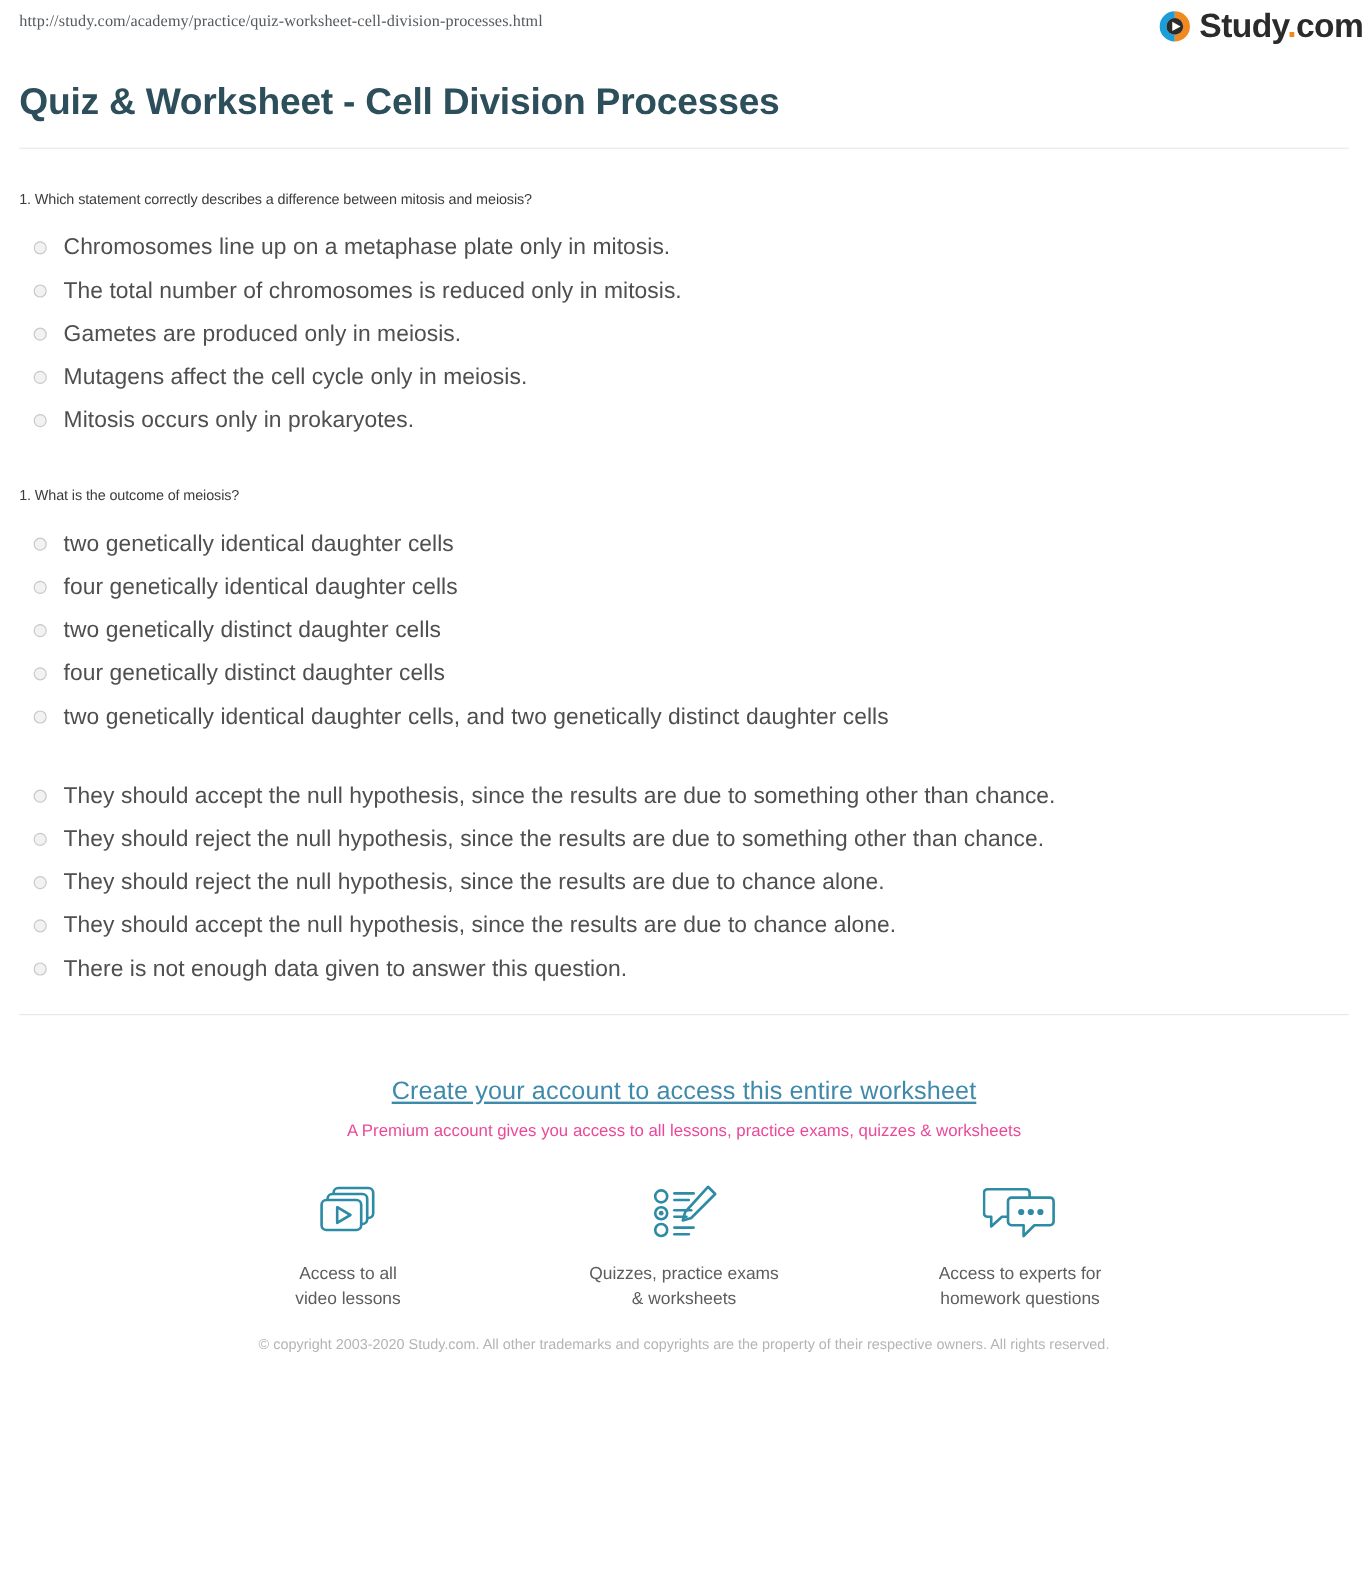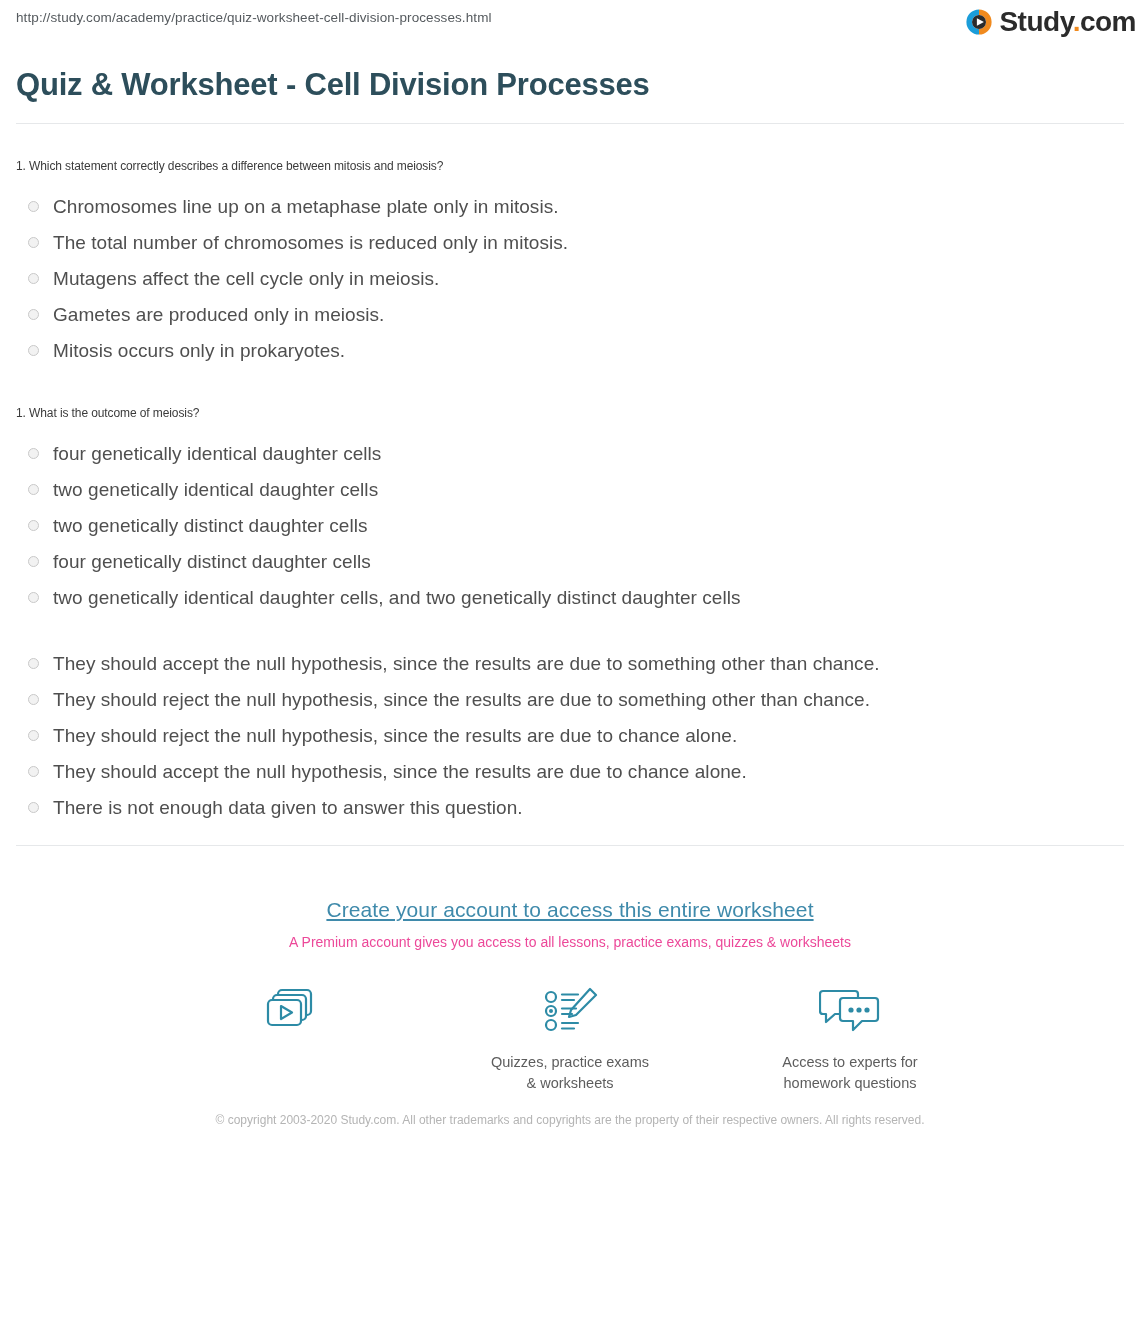--- a/index.html
+++ b/index.html
@@ -22,20 +22,21 @@
   .topbar {
     position: relative;
     height: 60px;
     padding: 10px 16px 0 16px;
   }
   .url-text {
     font-size: 13.5px;
     color: #555a5e;
     letter-spacing: .1px;
     line-height: 16px;
+    font-family: Liberation Serif, serif;
   }
   .logo {
     position: absolute;
     right: 4px;
     top: 8px;
     display: flex;
     align-items: center;
     gap: 6px;
   }
   .logo-mark {
@@ -186,43 +187,43 @@
       <li class="answer">
         <span class="radio"></span>
         <span class="answer-label">Chromosomes line up on a metaphase plate only in mitosis.</span>
       </li>
       <li class="answer">
         <span class="radio"></span>
         <span class="answer-label">The total number of chromosomes is reduced only in mitosis.</span>
       </li>
       <li class="answer">
         <span class="radio"></span>
+        <span class="answer-label">Gametes are produced only in meiosis.</span>
+      </li>
+      <li class="answer">
+        <span class="radio"></span>
         <span class="answer-label">Mutagens affect the cell cycle only in meiosis.</span>
-      </li>
-      <li class="answer">
-        <span class="radio"></span>
-        <span class="answer-label">Gametes are produced only in meiosis.</span>
       </li>
       <li class="answer">
         <span class="radio"></span>
         <span class="answer-label">Mitosis occurs only in prokaryotes.</span>
       </li>
     </ul>
   </section>
 
   <section class="question-block">
     <p class="q-text">1. What is the outcome of meiosis?</p>
     <ul class="answers">
       <li class="answer">
         <span class="radio"></span>
+        <span class="answer-label">two genetically identical daughter cells</span>
+      </li>
+      <li class="answer">
+        <span class="radio"></span>
         <span class="answer-label">four genetically identical daughter cells</span>
-      </li>
-      <li class="answer">
-        <span class="radio"></span>
-        <span class="answer-label">two genetically identical daughter cells</span>
       </li>
       <li class="answer">
         <span class="radio"></span>
         <span class="answer-label">two genetically distinct daughter cells</span>
       </li>
       <li class="answer">
         <span class="radio"></span>
         <span class="answer-label">four genetically distinct daughter cells</span>
       </li>
       <li class="answer">
@@ -268,20 +269,22 @@
 
     <div class="feature">
       <div class="feature-icon">
         <svg width="58" height="52" viewBox="0 0 58 52" fill="none" stroke="#2d8ba6" stroke-width="2.2" aria-hidden="true">
           <rect x="17" y="5" width="33" height="25" rx="4"></rect>
           <rect x="12" y="10" width="33" height="25" rx="4" fill="#ffffff"></rect>
           <rect x="7" y="15" width="33" height="25" rx="4" fill="#ffffff"></rect>
           <polygon points="20,21 31,27.5 20,34" fill="none" stroke-linejoin="round"></polygon>
         </svg>
       </div>
+      <div class="feature-label">Access to all
+video lessons</div>
     </div>
 
     <div class="feature">
       <div class="feature-icon">
         <svg width="60" height="52" viewBox="0 0 60 52" fill="none" stroke="#2d8ba6" stroke-width="2.2" aria-hidden="true">
           <circle cx="11" cy="12" r="5"></circle>
           <circle cx="11" cy="26" r="5"></circle>
           <circle cx="11" cy="26" r="2" fill="#2d8ba6" stroke="none"></circle>
           <circle cx="11" cy="40" r="5"></circle>
           <line x1="22" y1="9.5" x2="38" y2="9.5" stroke-linecap="round"></line>

